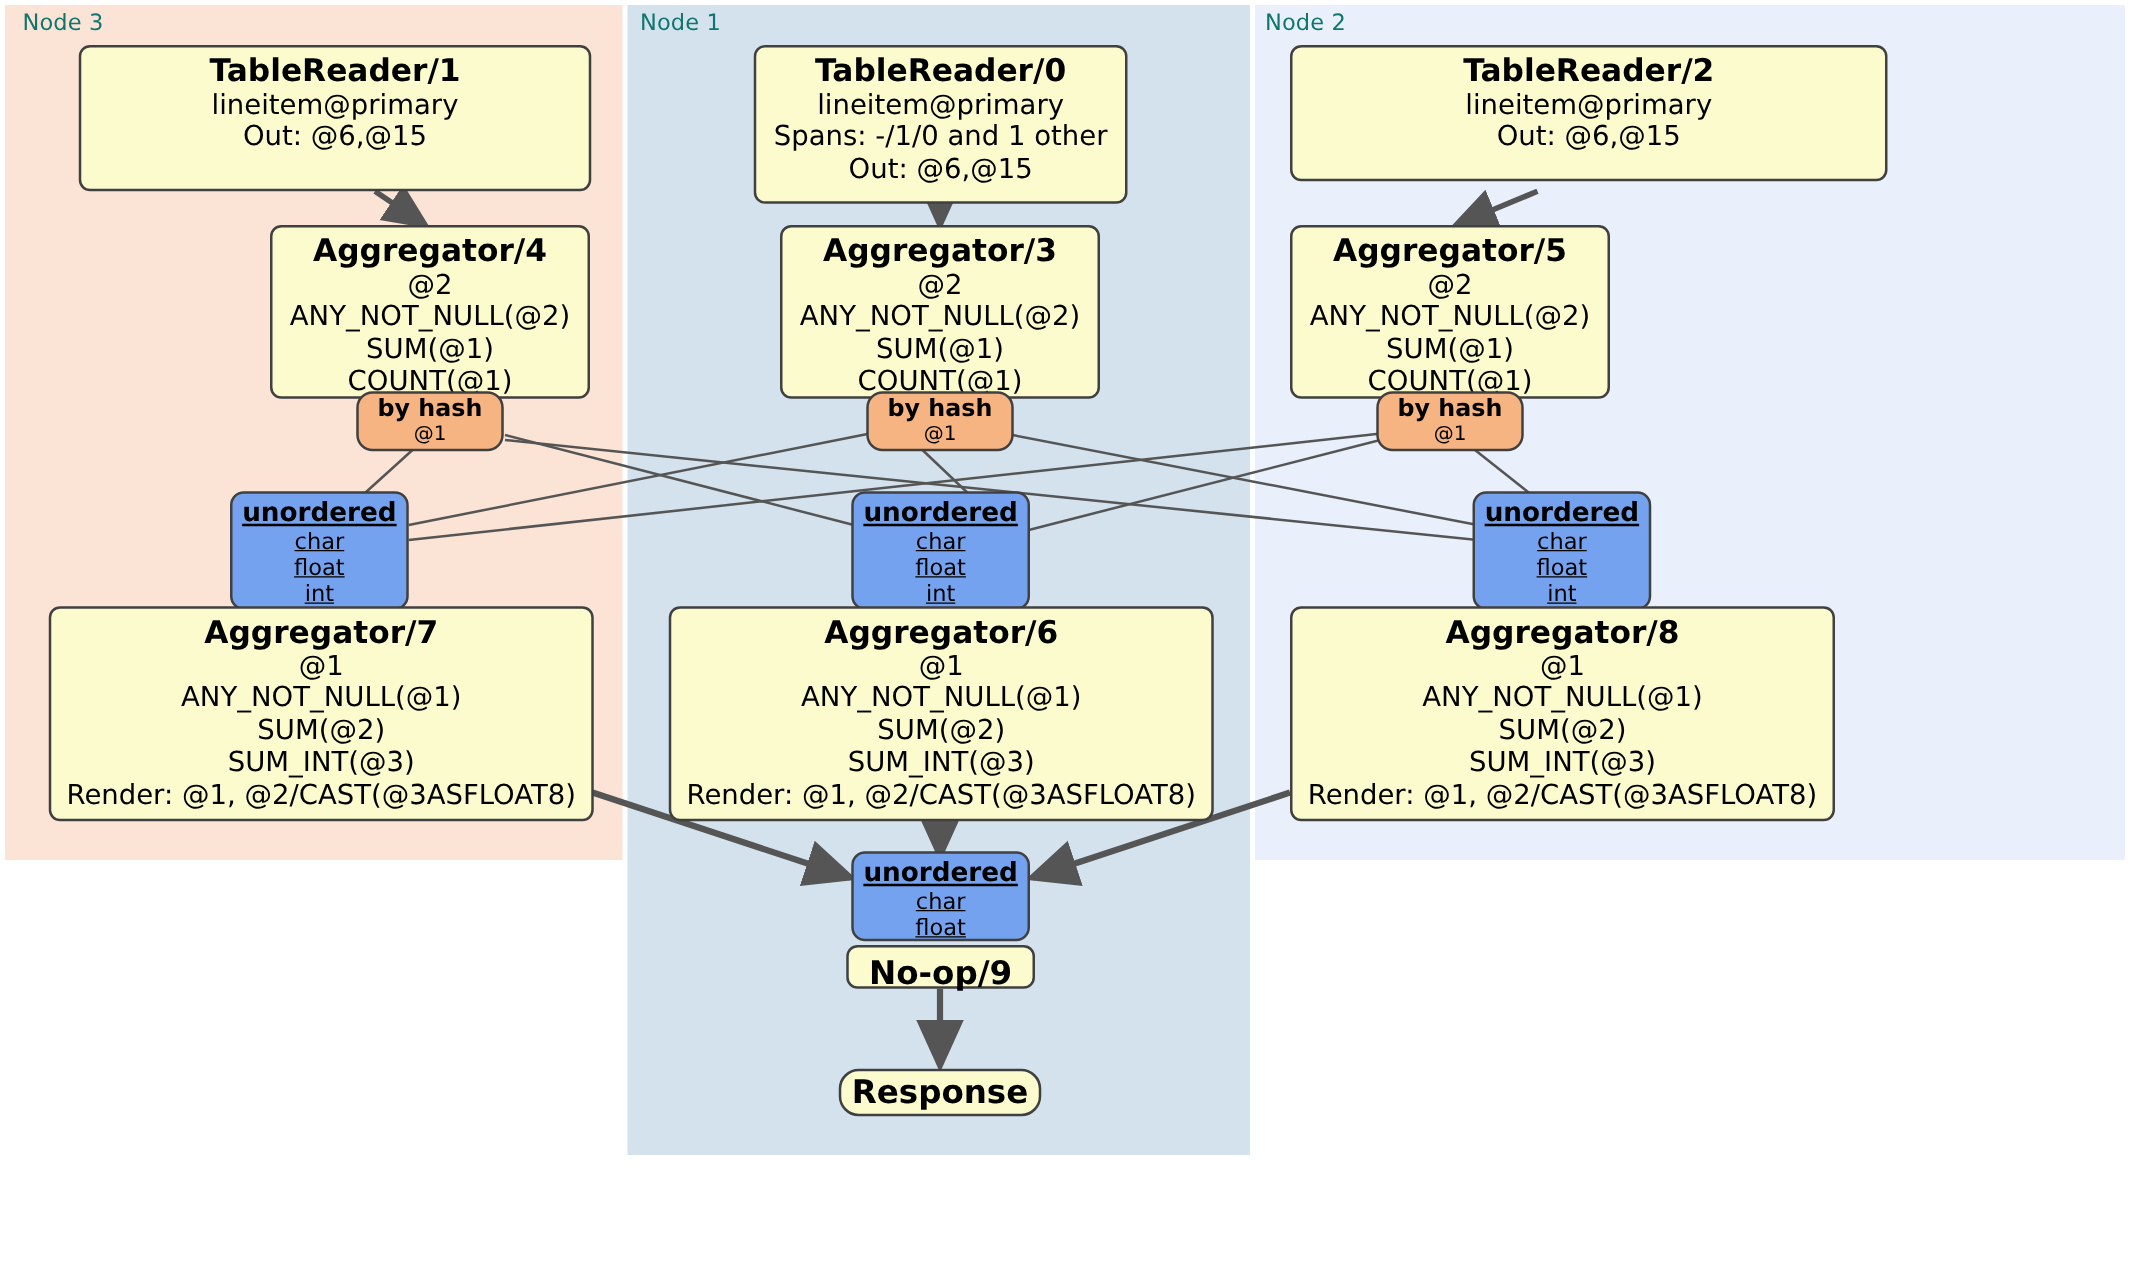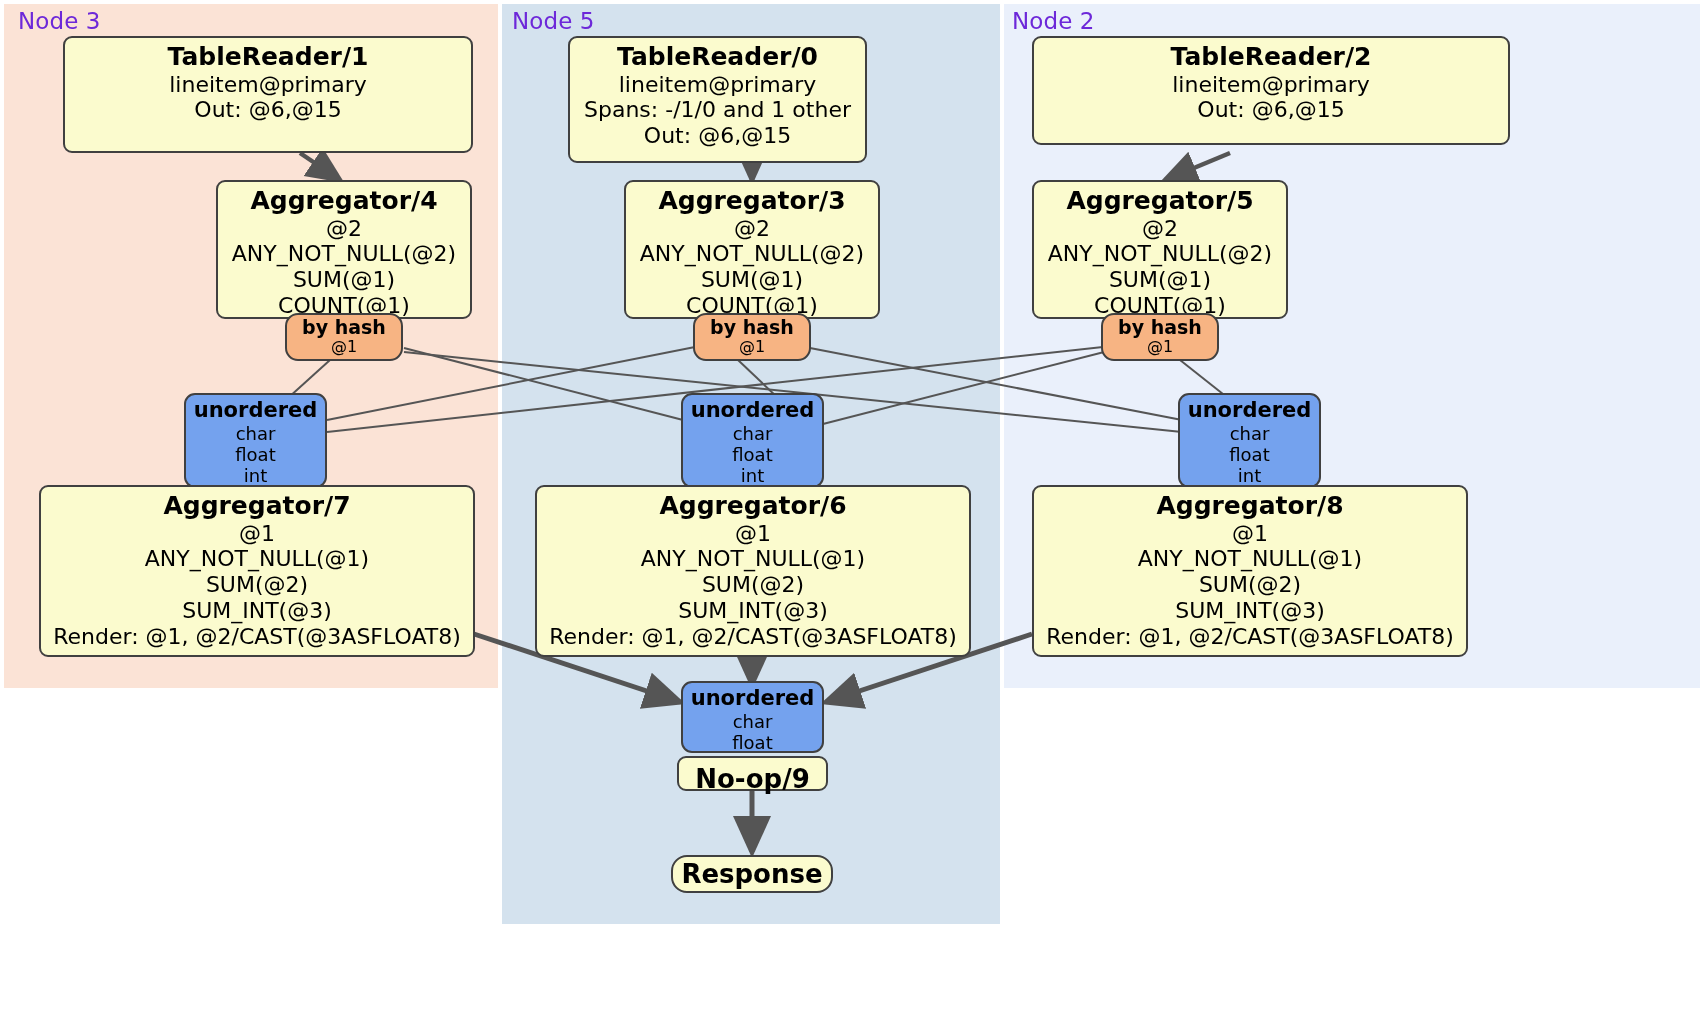--- a/index.html
+++ b/index.html
@@ -1,32 +1,32 @@
 <!DOCTYPE html>
 <html><head>
 <meta charset="utf-8">
 <style>
   html,body{margin:0;padding:0;background:#ffffff;}
   body{font-family:"DejaVu Sans","Liberation Sans",sans-serif;}
   #stage{position:relative;width:1706px;height:1016px;overflow:hidden;background:#ffffff;}
 
   
   .panel{position:absolute;box-sizing:border-box;}
-  .panel-label{position:absolute;font-size:23px;color:#6d28d9;letter-spacing:0.1px;}
+  .panel-label{position:absolute;font-size:18px;color:#0f766e;letter-spacing:0.1px;}
 
   
   #edges{position:absolute;left:0;top:0;width:1706px;height:1016px;pointer-events:none;}
 
   
   .box{position:absolute;box-sizing:border-box;text-align:center;
        border:2px solid #404040;border-radius:9px;
        display:flex;flex-direction:column;justify-content:flex-start;align-items:center;}
   .proc{background:#fbfbce;}
   .router{background:#f7b483;border-radius:13px;}
-  .stream{background:#74a2ee;border-radius:11px;}
+  .stream{background:#74a2ee;border-radius:11px;text-decoration:underline;}
 
   .b-title{font-weight:bold;color:#000;line-height:1.18;}
   .b-line{color:#000;line-height:1.18;}
 
   
   .proc .b-title{font-size:25px;margin-top:4px;}
   .proc .b-line{font-size:22px;}
 
   .router .b-title{font-size:19px;margin-top:1px;}
   .router .b-line{font-size:16px;}
@@ -39,21 +39,21 @@
 </head>
 <body>
 
 <div id="stage">
 
   <div class="panel" style="left:4px;top:4px;width:494px;height:684px;background:#fbe3d6;"></div>
   <div class="panel" style="left:502px;top:4px;width:498px;height:920px;background:#d4e2ee;"></div>
   <div class="panel" style="left:1004px;top:4px;width:696px;height:684px;background:#eaf0fb;"></div>
 
   <div class="panel-label" style="left:18px;top:8px;">Node 3</div>
-  <div class="panel-label" style="left:512px;top:8px;">Node 5</div>
+  <div class="panel-label" style="left:512px;top:8px;">Node 1</div>
   <div class="panel-label" style="left:1012px;top:8px;">Node 2</div>
 
   <svg id="edges" viewBox="0 0 1706 1016">
     <defs>
       <marker id="ah" markerWidth="9" markerHeight="9" refX="7.2" refY="4.2" orient="auto" markerUnits="strokeWidth">
         <path d="M0,0.4 L8.4,4.2 L0,8 z" fill="#555555"></path>
       </marker>
       <marker id="ahThin" markerWidth="9" markerHeight="9" refX="7.2" refY="4.2" orient="auto" markerUnits="strokeWidth">
         <path d="M0,1 L8.4,4.2 L0,7.4 z" fill="#555555"></path>
       </marker>
@@ -80,21 +80,21 @@
 
     <path d="M752,791 L752,852" stroke="#555" stroke-width="5" fill="none" marker-end="url(#ah)"></path>
   </svg>
 
   <div class="box proc" style="left:63px;top:36px;width:410px;height:117px;">
     <div class="b-title">TableReader/1</div>
     <div class="b-line">lineitem@primary</div>
     <div class="b-line">Out: @6,@15</div>
   </div>
 
-  <div class="box proc" style="left:568px;top:36px;width:299px;height:127px;">
+  <div class="box proc" style="left:603px;top:36px;width:299px;height:127px;">
     <div class="b-title">TableReader/0</div>
     <div class="b-line">lineitem@primary</div>
     <div class="b-line">Spans: -/1/0 and 1 other</div>
     <div class="b-line">Out: @6,@15</div>
   </div>
 
   <div class="box proc" style="left:1032px;top:36px;width:478px;height:109px;">
     <div class="b-title">TableReader/2</div>
     <div class="b-line">lineitem@primary</div>
     <div class="b-line">Out: @6,@15</div>

